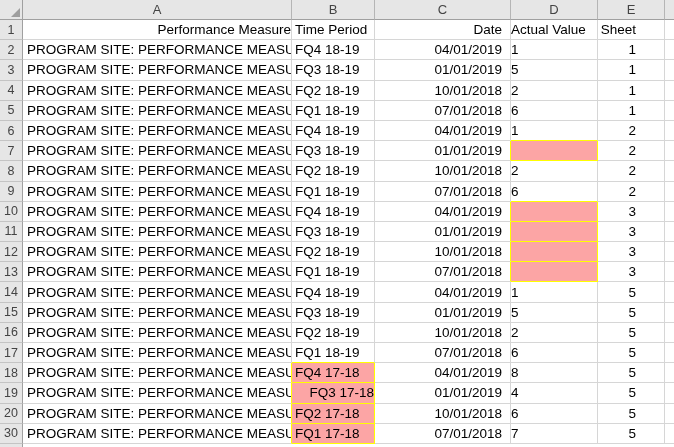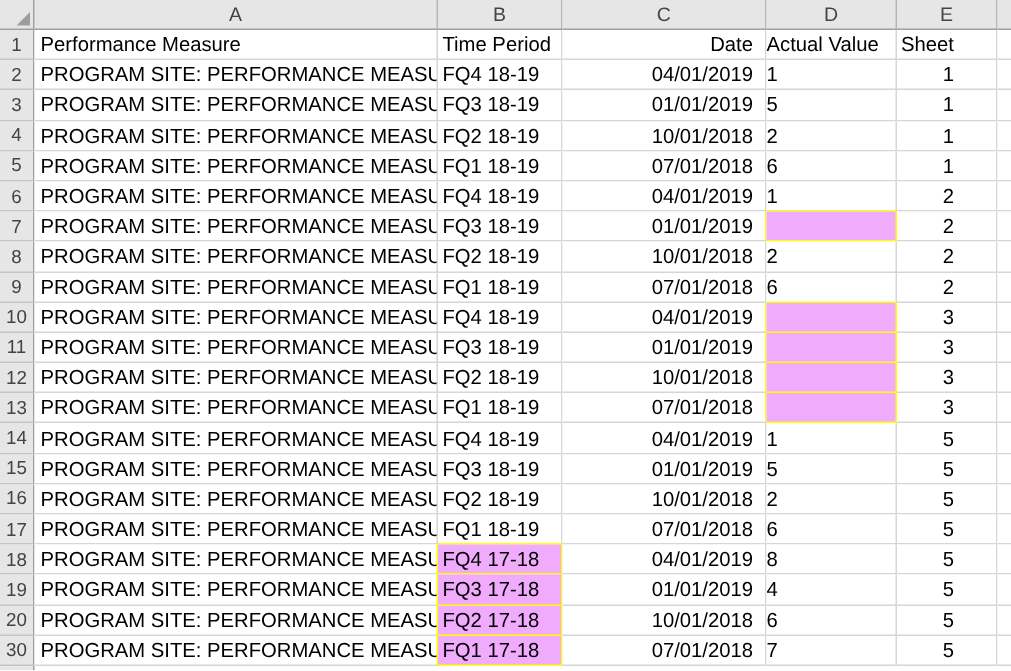--- a/index.html
+++ b/index.html
@@ -10,27 +10,27 @@
   .ch{height:20px;background:#E6E6E6;border-right:1px solid #B5B5B5;border-bottom:1px solid #A0A0A0;
       color:#444;font-size:13px;text-align:center;}
   .corner{position:relative;border-right:1px solid #A0A0A0;}
   .tri{position:absolute;right:2px;bottom:2px;width:0;height:0;
        border-left:9px solid transparent;border-bottom:9px solid #9E9E9E;}
   
   .rh{background:#E6E6E6;border-right:1px solid #A0A0A0;border-bottom:1px solid #C4C4C4;
       color:#444;font-size:12.5px;text-align:center;}
   
   .cell{border-right:1px solid #D6D6D6;border-bottom:1px solid #D6D6D6;font-size:13.5px;color:#000;background:#fff;}
-  .colA{text-align:left;padding-left:4px;}
+  .colA{text-align:right;padding-left:4px;}
   .colB{text-align:left;padding-left:3px;}
   .colC{text-align:right;padding-right:8px;}
   .colD{padding-right:8px;}
   .colE{text-align:right;padding-right:28px;}
   .colF{border-right:none;}
-  .hl{background:#f0abfc;}
+  .hl{background:#fca5a5;}
   tr.r{height:20.2px;}
   tr.sliver{height:3px;}
   tr.sliver td{border:none;}
   tr.sliver .rh{border-right:1px solid #A0A0A0;}
 </style>
 </head>
 <body>
 
 <table>
   <colgroup>
@@ -212,21 +212,21 @@
         <td class="cell colA" style="border-right-color: rgb(255, 255, 0);">PROGRAM SITE: PERFORMANCE MEASURE</td>
         <td class="cell colB hl" style="border-right-color: rgb(255, 255, 0); border-bottom-color: rgb(255, 255, 0);">FQ4 17-18</td>
         <td class="cell colC">04/01/2019</td>
         <td class="cell colD">8</td>
         <td class="cell colE">5</td>
         <td class="cell colF"></td>
       </tr>
       <tr class="r">
         <td class="rh">19</td>
         <td class="cell colA" style="border-right-color: rgb(255, 255, 0);">PROGRAM SITE: PERFORMANCE MEASURE</td>
-        <td class="cell colB hl" style="border-right-color: rgb(255, 255, 0); border-bottom-color: rgb(255, 255, 0);">FQ3 17-18</td>
+        <td class="cell colB hl" style="border-right-color: rgb(255, 255, 0); border-bottom-color: rgb(255, 255, 0); text-align: right;">FQ3 17-18</td>
         <td class="cell colC">01/01/2019</td>
         <td class="cell colD">4</td>
         <td class="cell colE">5</td>
         <td class="cell colF"></td>
       </tr>
       <tr class="r">
         <td class="rh">20</td>
         <td class="cell colA" style="border-right-color: rgb(255, 255, 0);">PROGRAM SITE: PERFORMANCE MEASURE</td>
         <td class="cell colB hl" style="border-right-color: rgb(255, 255, 0); border-bottom-color: rgb(255, 255, 0);">FQ2 17-18</td>
         <td class="cell colC">10/01/2018</td>

